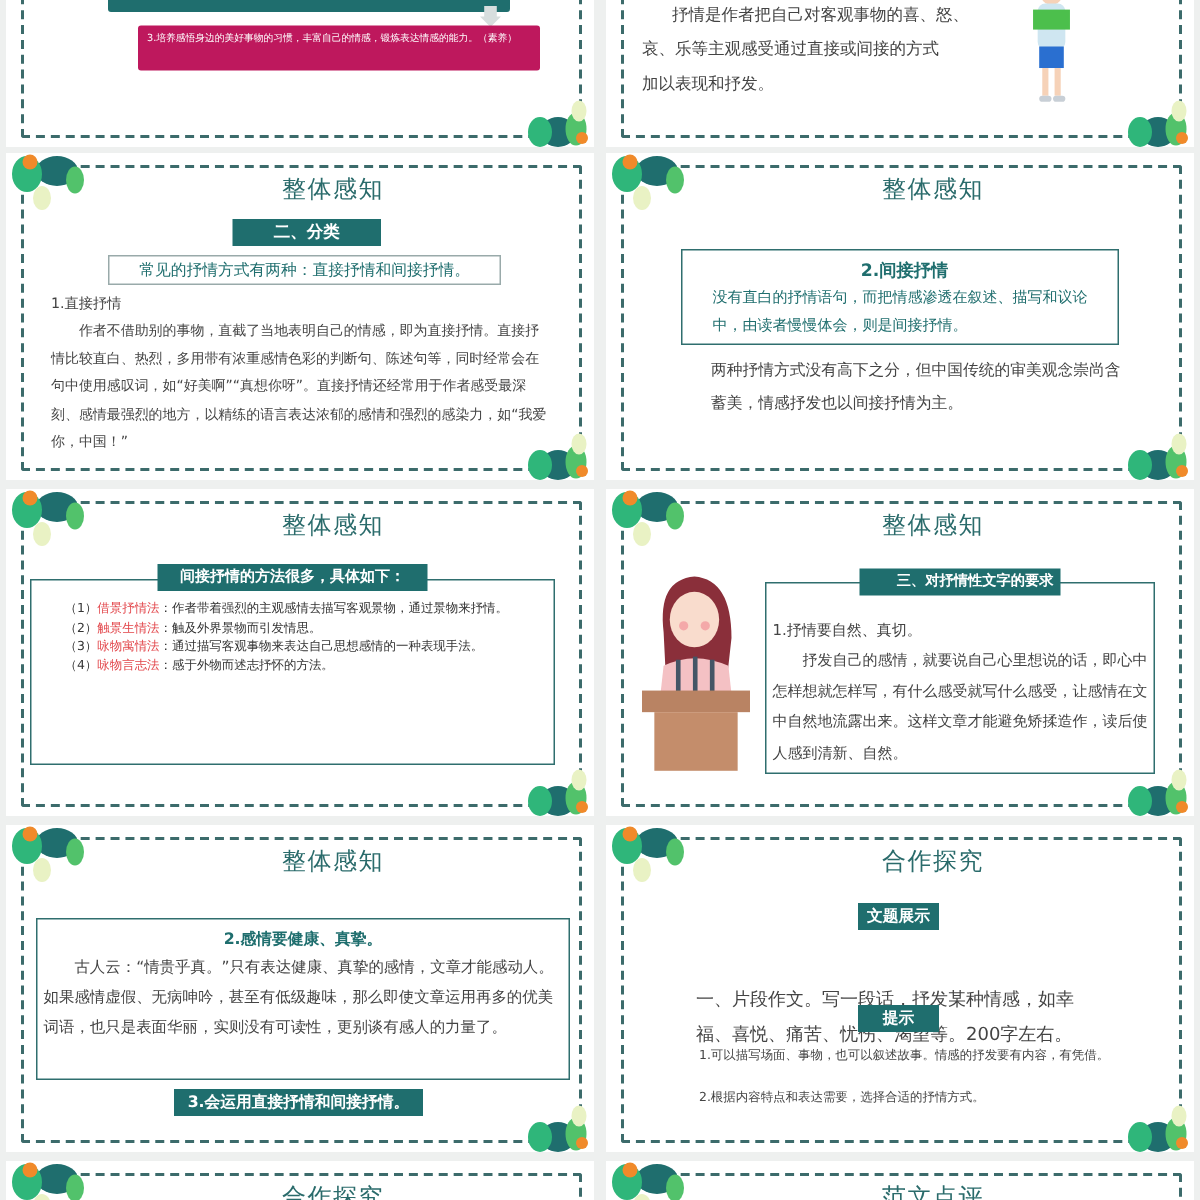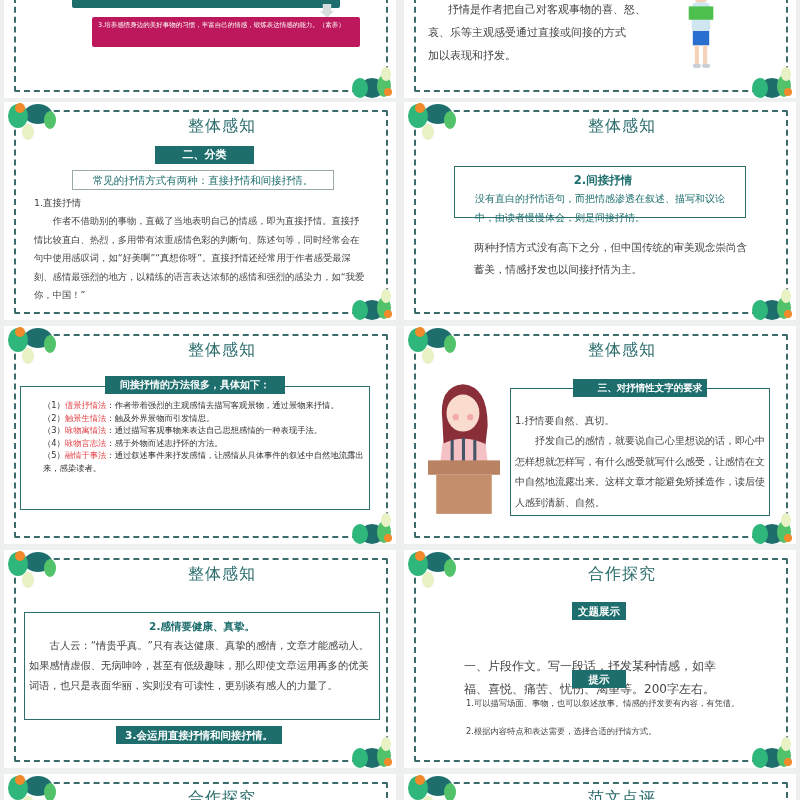--- a/index.html
+++ b/index.html
@@ -90,21 +90,21 @@
 <div class="slide" style="left:404px; top:102px;">
   <div class="frame"></div>
   <svg class="leaf-tl" viewBox="0 0 56 40">
       <ellipse cx="34" cy="12" rx="14" ry="10" fill="#1f6e6e"></ellipse>
       <ellipse cx="14" cy="14" rx="10" ry="12" fill="#2fb67a"></ellipse>
       <circle cx="16" cy="6" r="5" fill="#f08a2a"></circle>
       <ellipse cx="24" cy="30" rx="6" ry="8" fill="#e9f2c4"></ellipse>
       <ellipse cx="46" cy="18" rx="6" ry="9" fill="#52c26b"></ellipse>
     </svg>
   <div class="title">整体感知</div>
-  <div class="box" style="left:50px; top:64px; width:292px; height:52px; border-width:1.5px; padding:4px 14px 0 20px;">
+  <div class="box" style="left:50px; top:64px; width:292px; height:64px; border-width:1.5px; padding:4px 14px 0 20px;">
     <div style="text-align:center; font-size:11.5px; font-weight:bold; color:#1f6e6e; line-height:18px;">2.间接抒情</div>
     <div style="font-size:10px; line-height:19px; color:#1f6e6e;">没有直白的抒情语句，而把情感渗透在叙述、描写和议论中，由读者慢慢体会，则是间接抒情。</div>
   </div>
   <div style="position:absolute; left:70px; top:134px; width:280px; font-size:10.5px; line-height:22px; color:#444;">两种抒情方式没有高下之分，但中国传统的审美观念崇尚含蓄美，情感抒发也以间接抒情为主。</div>
   <svg class="leaf-br" viewBox="0 0 48 36">
       <ellipse cx="24" cy="26" rx="12" ry="10" fill="#1f6e6e"></ellipse>
       <ellipse cx="12" cy="26" rx="8" ry="10" fill="#2fb67a"></ellipse>
       <ellipse cx="36" cy="24" rx="7" ry="11" fill="#52c26b"></ellipse>
       <ellipse cx="38" cy="12" rx="5" ry="7" fill="#e9f2c4"></ellipse>
       <circle cx="40" cy="30" r="4" fill="#f08a2a"></circle>
@@ -121,21 +121,20 @@
       <ellipse cx="46" cy="18" rx="6" ry="9" fill="#52c26b"></ellipse>
     </svg>
   <div class="title">整体感知</div>
   <div class="box" style="left:16px; top:60px; width:350px; height:124px; border-width:1.5px; padding:12px 4px 0 4px;">
     <div class="tag" style="position:absolute; left:84px; top:-11px; width:180px; height:18px; font-size:10px; line-height:18px;">间接抒情的方法很多，具体如下：</div>
     <div style="font-size:8.3px; line-height:12.5px; color:#333;margin-left:18px;">
       <div><span>（1）</span><span class="red">借景抒情法</span><span>：作者带着强烈的主观感情去描写客观景物，通过景物来抒情。</span></div>
       <div><span>（2）</span><span class="red">触景生情法</span><span>：触及外界景物而引发情思。</span></div>
       <div><span>（3）</span><span class="red">咏物寓情法</span><span>：通过描写客观事物来表达自己思想感情的一种表现手法。</span></div>
       <div><span>（4）</span><span class="red">咏物言志法</span><span>：感于外物而述志抒怀的方法。</span></div>
-      <div><span>（5）</span><span class="red">融情于事法</span><span>：通过叙述事件来抒发感情，让感情从具体事件的叙述中自然地流露出来，感染读者。</span></div>
     </div>
   </div>
   <svg class="leaf-br" viewBox="0 0 48 36">
       <ellipse cx="24" cy="26" rx="12" ry="10" fill="#1f6e6e"></ellipse>
       <ellipse cx="12" cy="26" rx="8" ry="10" fill="#2fb67a"></ellipse>
       <ellipse cx="36" cy="24" rx="7" ry="11" fill="#52c26b"></ellipse>
       <ellipse cx="38" cy="12" rx="5" ry="7" fill="#e9f2c4"></ellipse>
       <circle cx="40" cy="30" r="4" fill="#f08a2a"></circle>
     </svg>
 </div>

